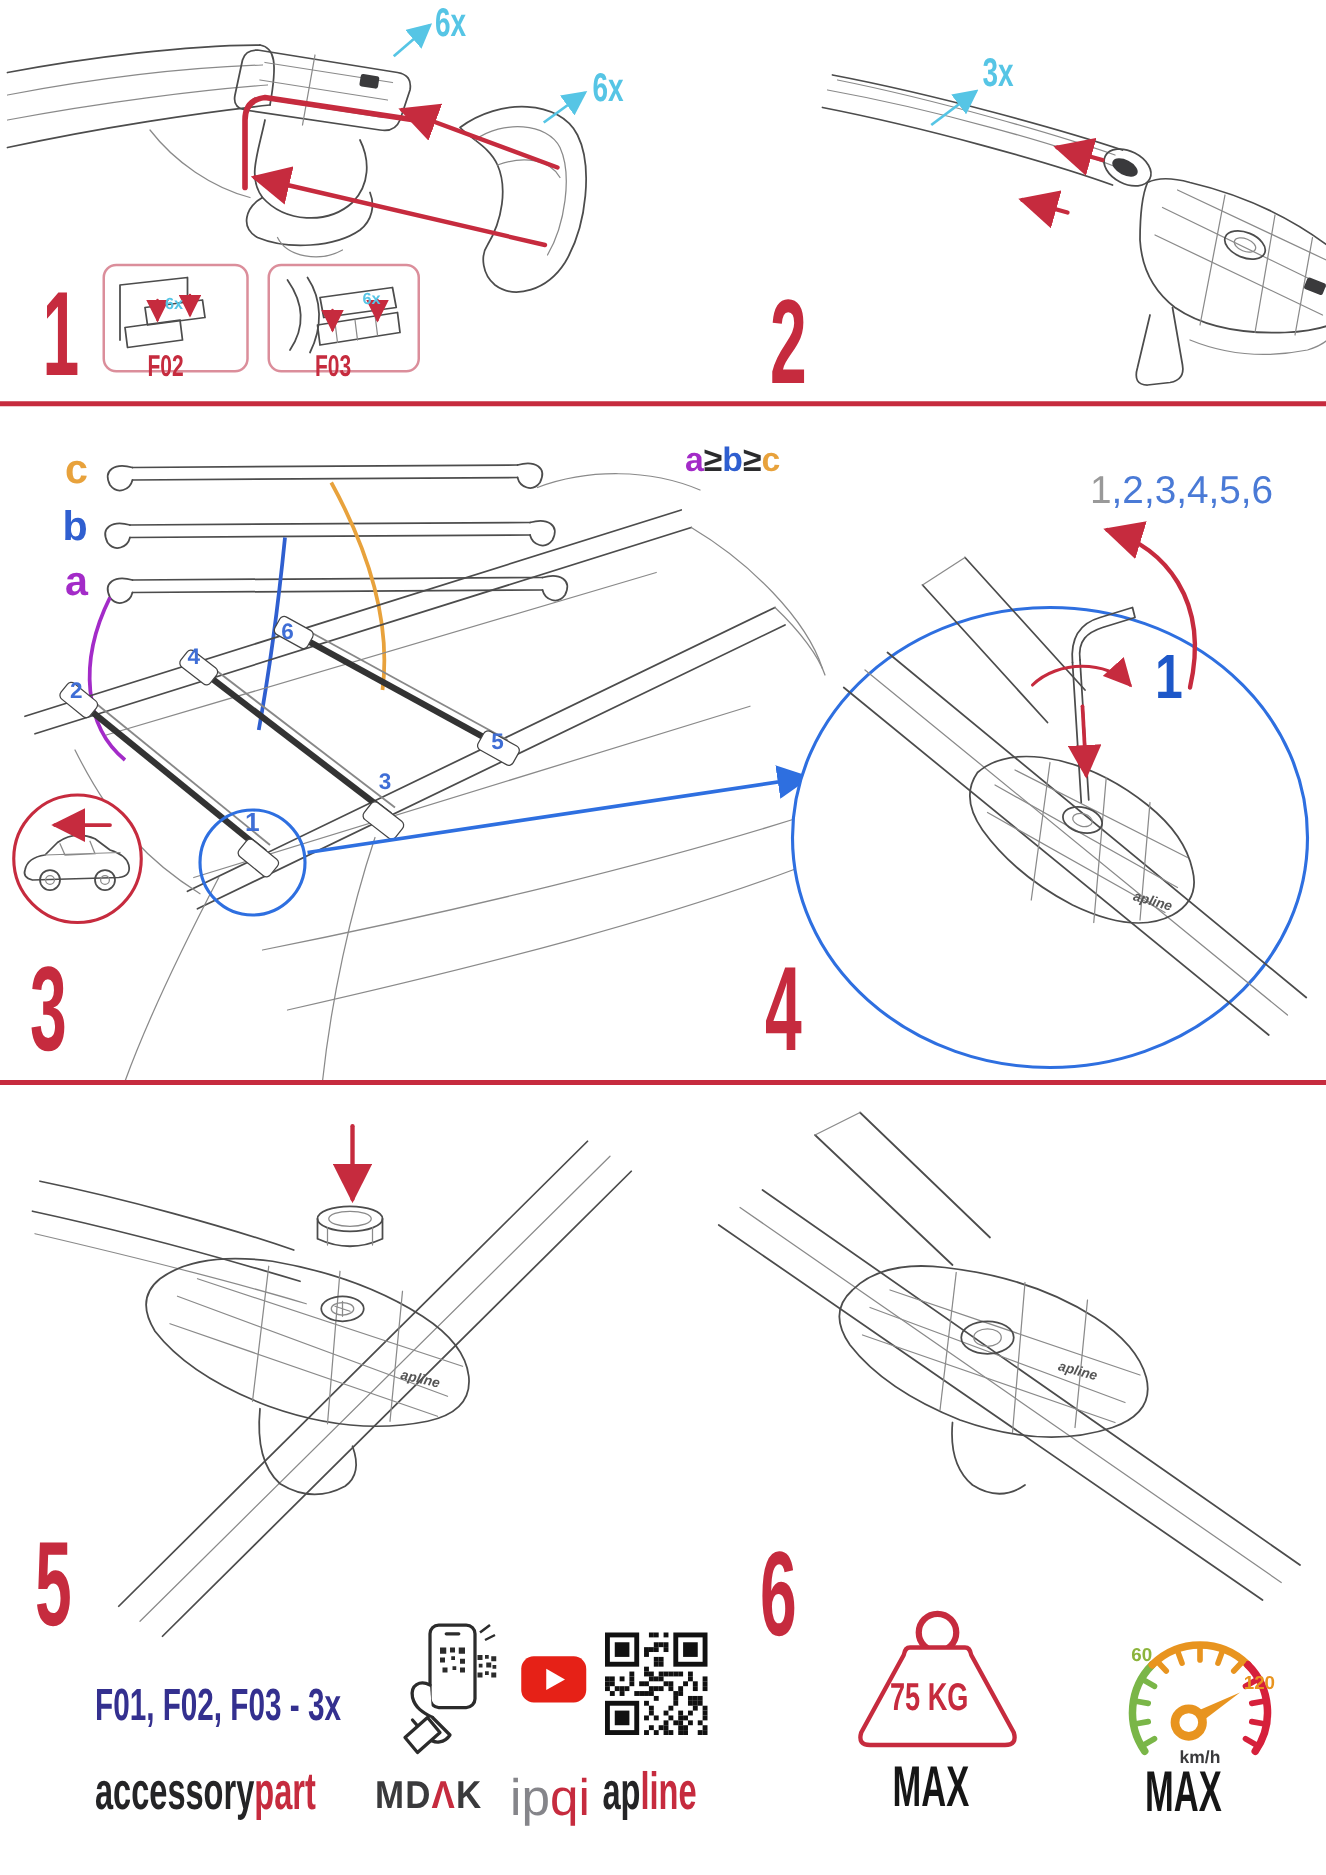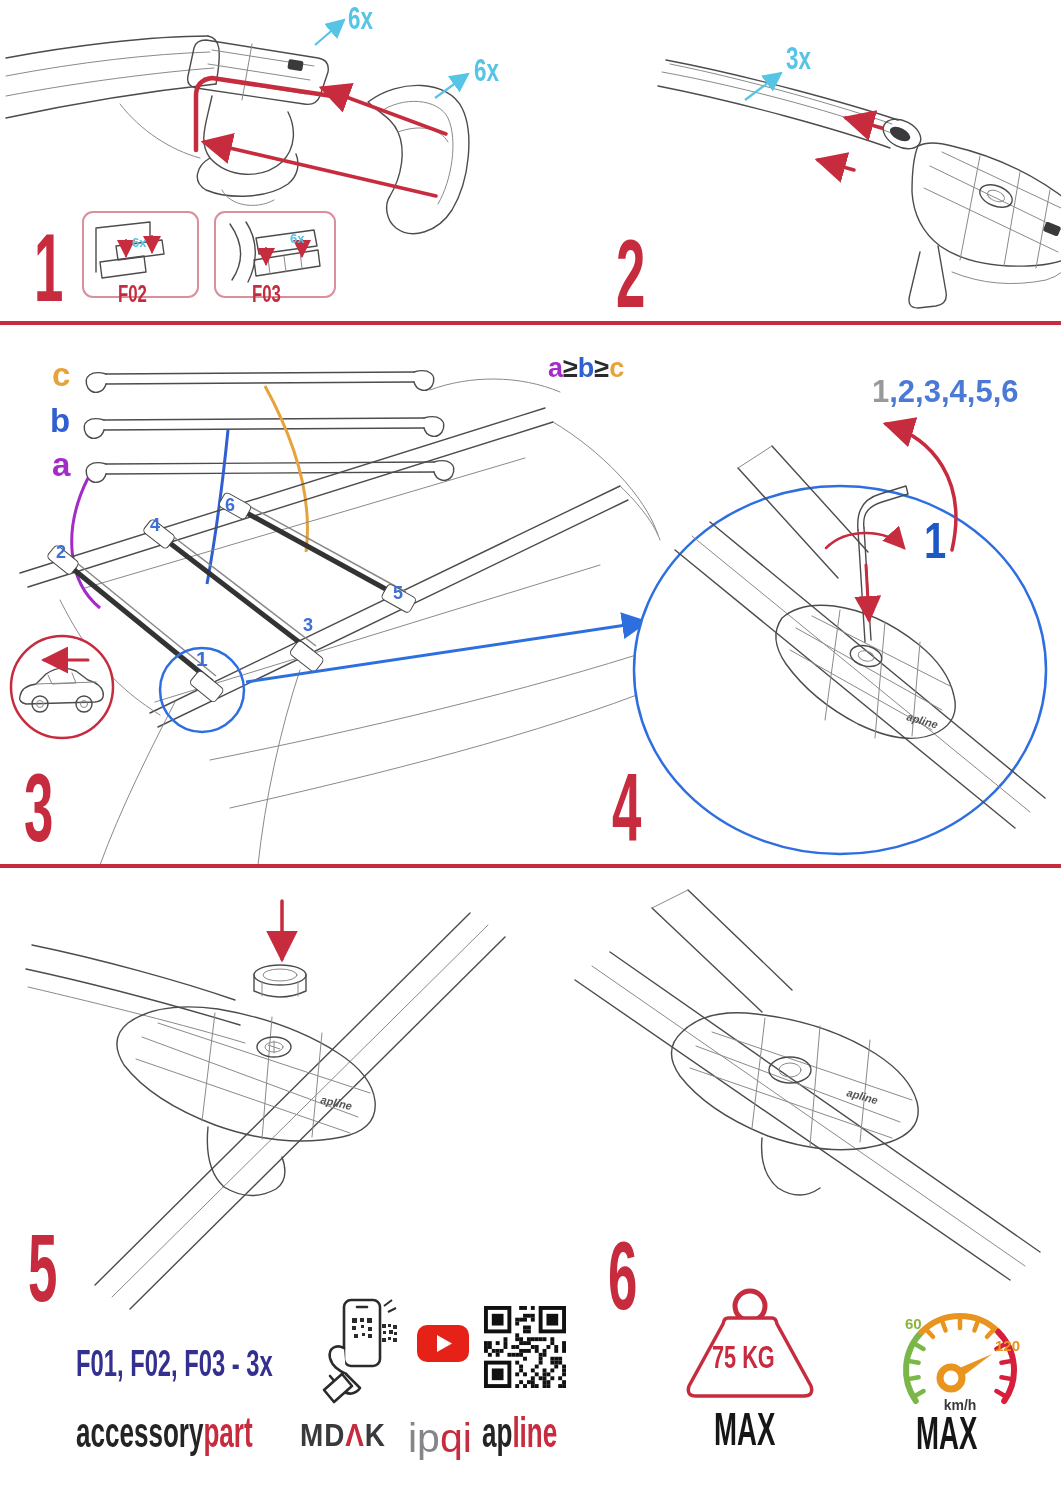--- a/index.html
+++ b/index.html
@@ -15,21 +15,21 @@
   .stepnum{position:absolute;color:var(--red);font-weight:700;font-size:96px;line-height:.88;
            transform:scaleX(.55);transform-origin:left top;}
   .qty{position:absolute;color:var(--cyan);font-weight:700;font-size:32px;line-height:1;
        transform:scaleX(.7);transform-origin:left top;}
   .inset-label{position:absolute;color:var(--red);font-weight:700;font-size:24px;line-height:1;
        transform:scaleX(.7);transform-origin:left top;}
   .barlabel{position:absolute;font-weight:700;font-size:33px;line-height:1;}
   .roofnum{position:absolute;color:var(--blue);font-weight:700;font-size:18px;line-height:1;}
   .divider{position:absolute;left:0;width:1061px;height:4px;background:var(--red);}
   .formula{position:absolute;font-weight:700;font-size:27px;line-height:1;}
-  .seq{position:absolute;font-weight:700;font-size:31px;line-height:1;}
+  .seq{position:absolute;font-weight:400;font-size:31px;line-height:1;}
   .callout1{position:absolute;color:var(--boldblue);font-weight:700;font-size:50px;line-height:1;
             transform:scaleX(.8);transform-origin:left top;}
   .parts-line{position:absolute;color:var(--navy);font-weight:700;font-size:36px;line-height:1;
             transform:scaleX(.66);transform-origin:left top;}
   .brand-big{position:absolute;font-weight:700;font-size:42px;line-height:1;
             transform:scaleX(.62);transform-origin:left top;color:#242426;}
   .brand-mid{position:absolute;font-weight:700;font-size:31px;line-height:1;color:var(--dark);
             transform:scaleX(.9);transform-origin:left top;letter-spacing:1px;}
   .brand-ipqi{position:absolute;font-weight:500;font-size:41px;line-height:1;color:#85858a;}
   .maxlabel{position:absolute;color:#161616;font-weight:700;font-size:46px;line-height:1;

